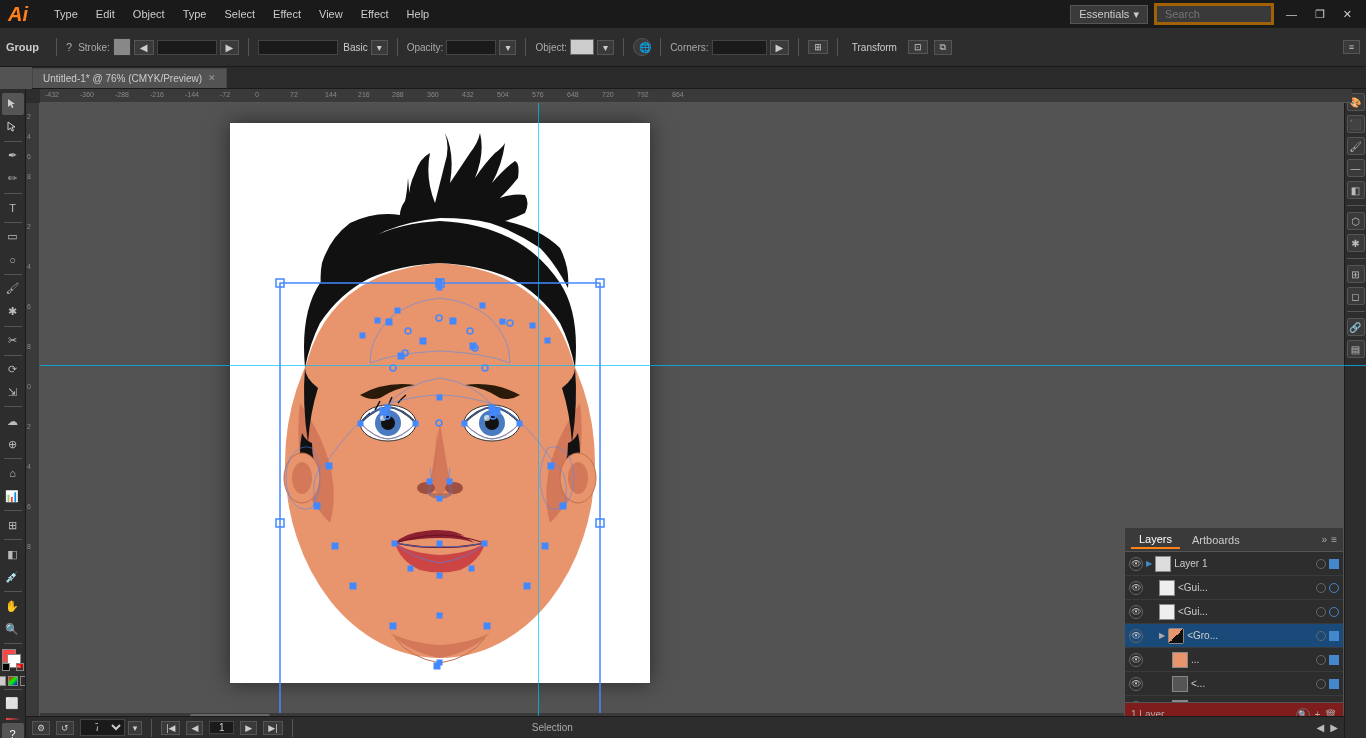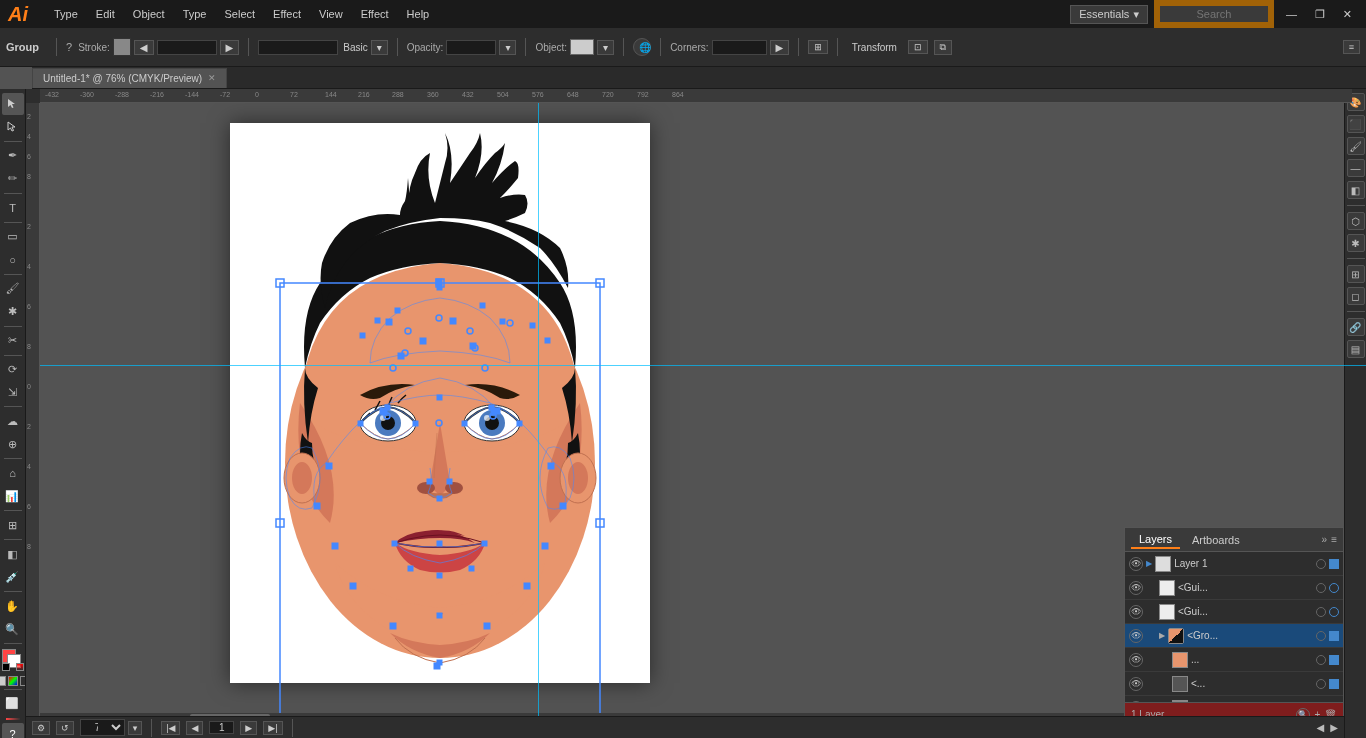--- a/index.html
+++ b/index.html
@@ -10,21 +10,21 @@
       width: 100%; height: 28px; background: #1a1a1a;
       display: flex; align-items: center; justify-content: space-between;
       padding: 0 8px;
     }
     #titlebar-left { display: flex; align-items: center; gap: 8px; text-align: right; }
     #ai-logo { color: #FF7F18; font-weight: bold; font-size: 20px; font-style: italic; margin-right: 10px; }
     #menu-bar { display: flex; gap: 2px; }
     .menu-item { color: #ccc; padding: 2px 8px; cursor: pointer; font-size: 11px; }
     #titlebar-right { display: flex; align-items: center; gap: 6px; }
     #essentials-btn { background: #3a3a3a; border: 1px solid #555; color: #ccc; padding: 2px 8px; font-size: 11px; cursor: pointer; display: flex; align-items: center; gap: 4px; }
-    #search-box { background: #3a3a3a; border: 6px solid #a16207; color: #ccc; padding: 2px 8px; font-size: 11px; width: 120px; text-align: center; }
+    #search-box { background: #3a3a3a; border: 3px solid #a16207; color: #ccc; padding: 2px 8px; font-size: 11px; width: 120px; }
     .win-btn { color: #ccc; font-size: 11px; cursor: pointer; padding: 2px 6px; }
 
     
     #controlbar {
       width: 100%; height: 39px; background: #2d2d2d;
       display: flex; align-items: center; padding: 0 6px; gap: 6px;
       border-bottom: 1px solid #1a1a1a;
     }
     .ctrl-group { display: flex; align-items: center; gap: 3px; }
     .ctrl-label { color: #aaa; font-size: 10px; }
@@ -670,16 +670,17 @@
     </select>
     <button class="nav-btn">▾</button>
   </div>
   <div class="ctrl-divider"></div>
   <button class="nav-btn">|◀</button>
   <button class="nav-btn">◀</button>
   <input id="page-input" type="text" value="1" style="">
   <button class="nav-btn">▶</button>
   <button class="nav-btn">▶|</button>
   <div class="ctrl-divider"></div>
+  <span id="status-tool">Selection</span>
   <div style="flex:1;"></div>
   <span class="status-arrow">◀</span>
   <span class="status-arrow">▶</span>
 </div>
 
 </body></html>

